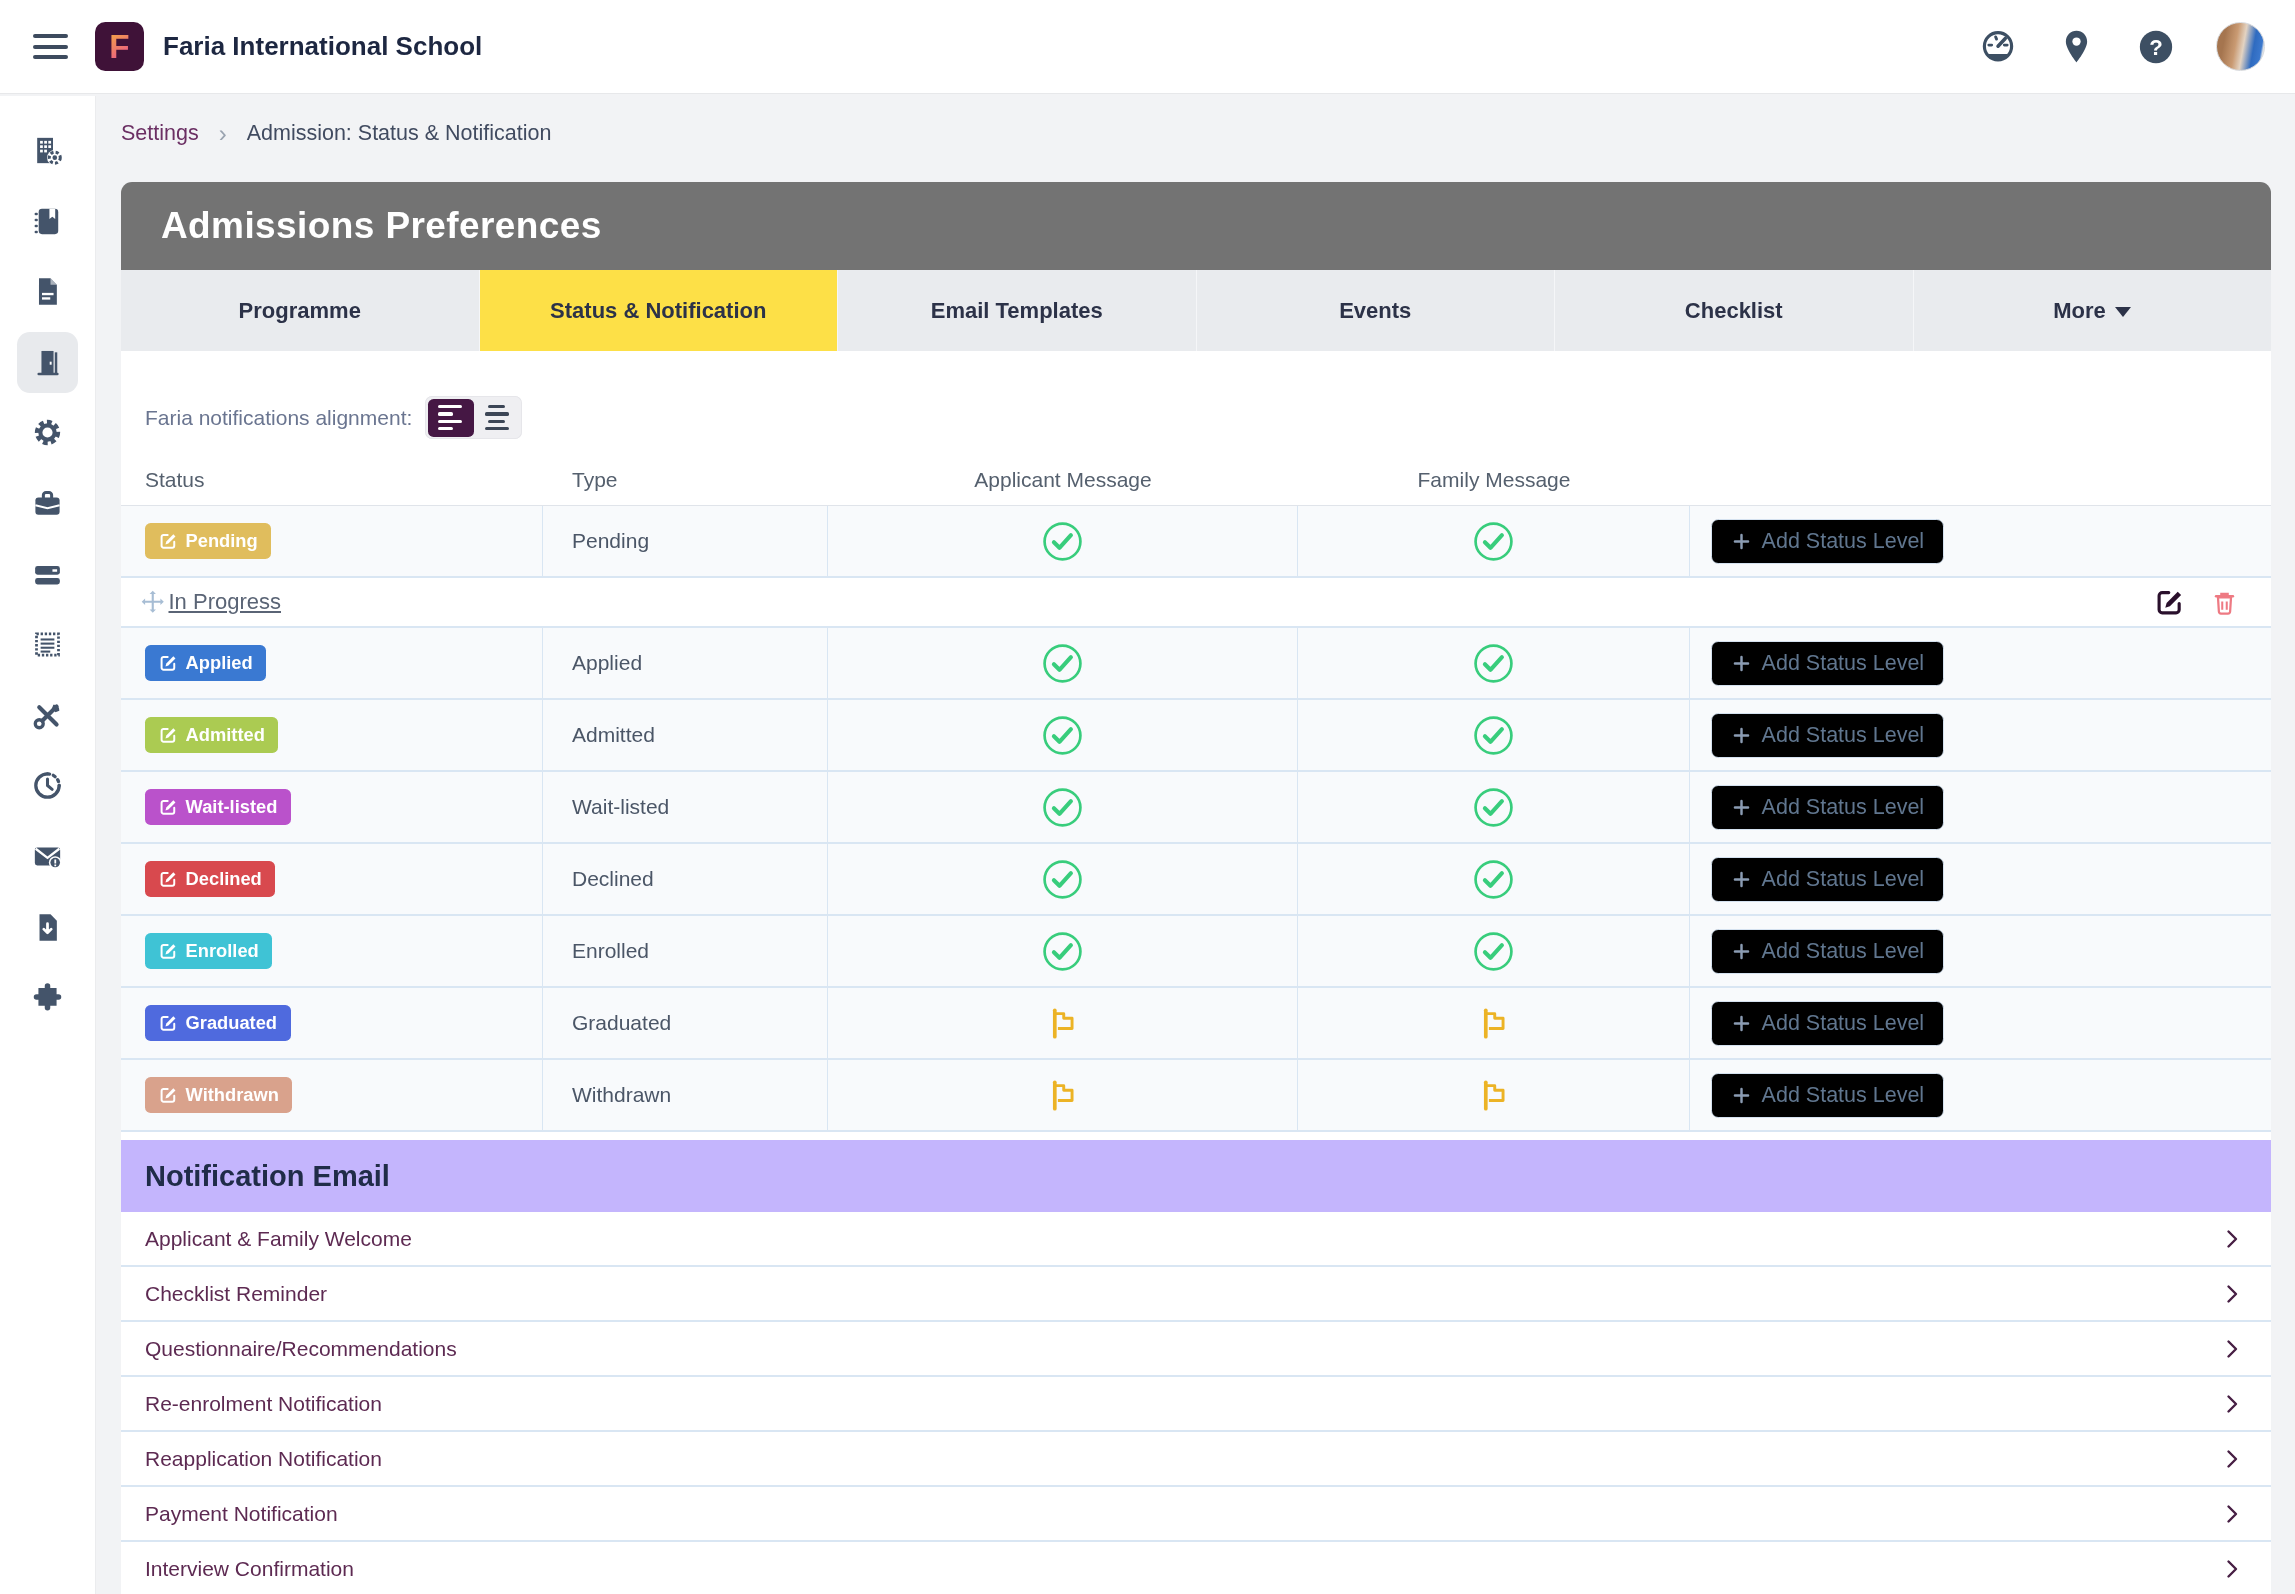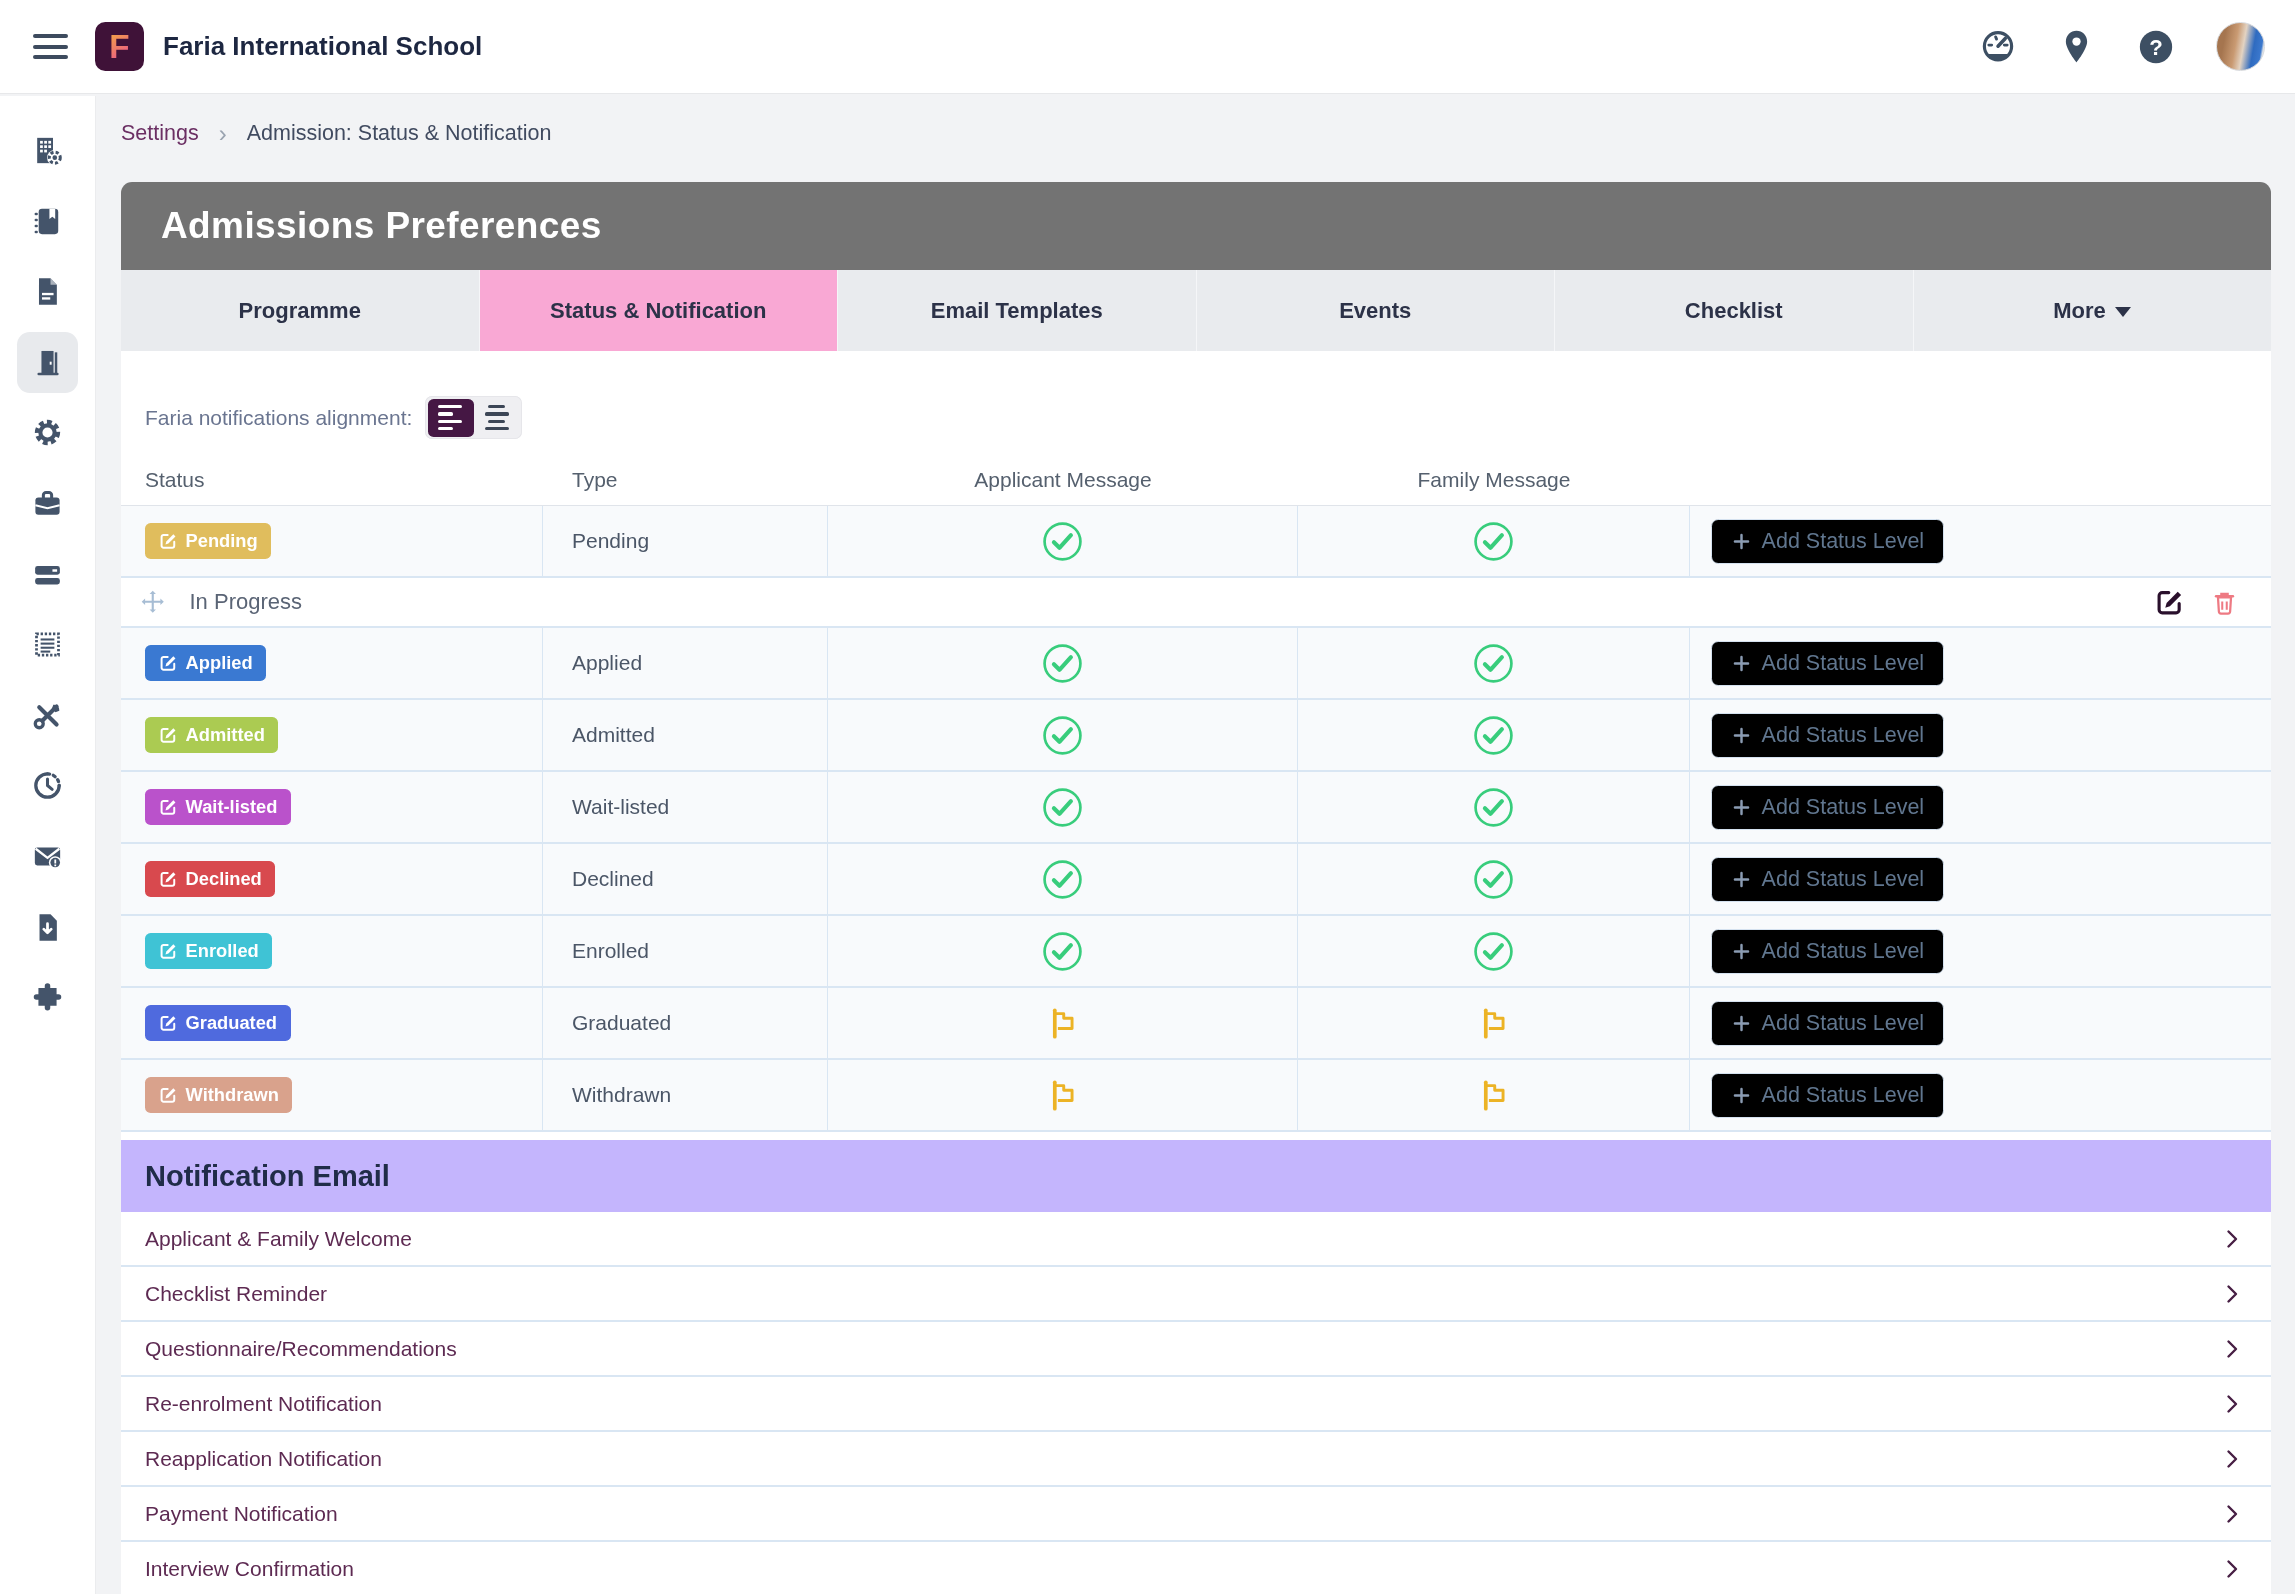--- a/index.html
+++ b/index.html
@@ -56,21 +56,21 @@
   .card-header h1 { color: #ffffff; font-size: 37px; font-weight: bold; letter-spacing: 0.4px; }
 
   
   .tabs { height: 81px; display: flex; }
   .tab {
     flex: 1 1 0; background: #e9ebee; border-right: 1.6px solid #f5f6f8;
     display: flex; align-items: center; justify-content: center; gap: 9.6px;
     font-size: 22px; font-weight: 600; color: #2c3248; cursor: pointer;
   }
   .tab:last-child { border-right: none; }
-  .tab.active { background: #f9a8d4; }
+  .tab.active { background: #fde047; }
   .caret { width: 0; height: 0; border-left: 8.8px solid transparent; border-right: 8.8px solid transparent; border-top: 10.4px solid #2c3248; margin-top: 3.2px; }
 
   
   .card-body { background: #ffffff; }
 
   .align-row { height: 104px; display: flex; align-items: center; padding: 29px 0 0 24px; }
   .align-label { font-size: 21px; color: #6a7590; }
   .toggle-group { margin-left: 12.8px; background: #efeff2; border-radius: 7.2px; padding: 2.4px; display: inline-flex; box-shadow: inset 0 0 0 0.8px #e4e4e8; }
   .toggle-btn { width: 46px; height: 38px; border: none; background: transparent; border-radius: 5.6px; display: flex; flex-direction: column; align-items: center; justify-content: center; gap: 4px; cursor: pointer; }
   .toggle-btn.active { background: #451744; }
@@ -112,21 +112,21 @@
 
   .add-btn {
     display: inline-flex; align-items: center; gap: 9.6px; height: 45px; padding: 0 19px;
     background: #000000; border: 1.6px solid #d4e1ef; border-radius: 7.2px;
     font-size: 21.5px; color: #60768f; cursor: pointer; font-family: inherit;
   }
   .add-btn svg { width: 21px; height: 21px; color: #8b9cb3; }
 
   .group-row { height: 50px; background: #ffffff; border-bottom: 2.4px solid #d9e6f3; display: flex; align-items: center; padding: 0 33px 0 19px; }
   .move-icon { width: 25.5px; height: 25.5px; color: #a7bdd4; cursor: grab; }
-  .group-label { margin-left: 24px; font-size: 22px; color: #5a6475; }
+  .group-label { margin-left: 3px; font-size: 22px; color: #5a6475; text-decoration: underline; }
   .group-actions { margin-left: auto; display: flex; align-items: center; gap: 27px; }
   .ga-btn { background: none; border: none; cursor: pointer; padding: 0; }
   .ga-edit { width: 29px; height: 29px; color: #2a102c; }
   .ga-trash { width: 27px; height: 27px; color: #ee7a83; }
 
   
   .sect-gap { height: 8px; background: #ffffff; }
   .sect-header { height: 72px; background: #c4b5fd; display: flex; align-items: center; padding-left: 24px; }
   .sect-header h2 { font-size: 29px; font-weight: bold; color: #202c48; }
   .email-row {

